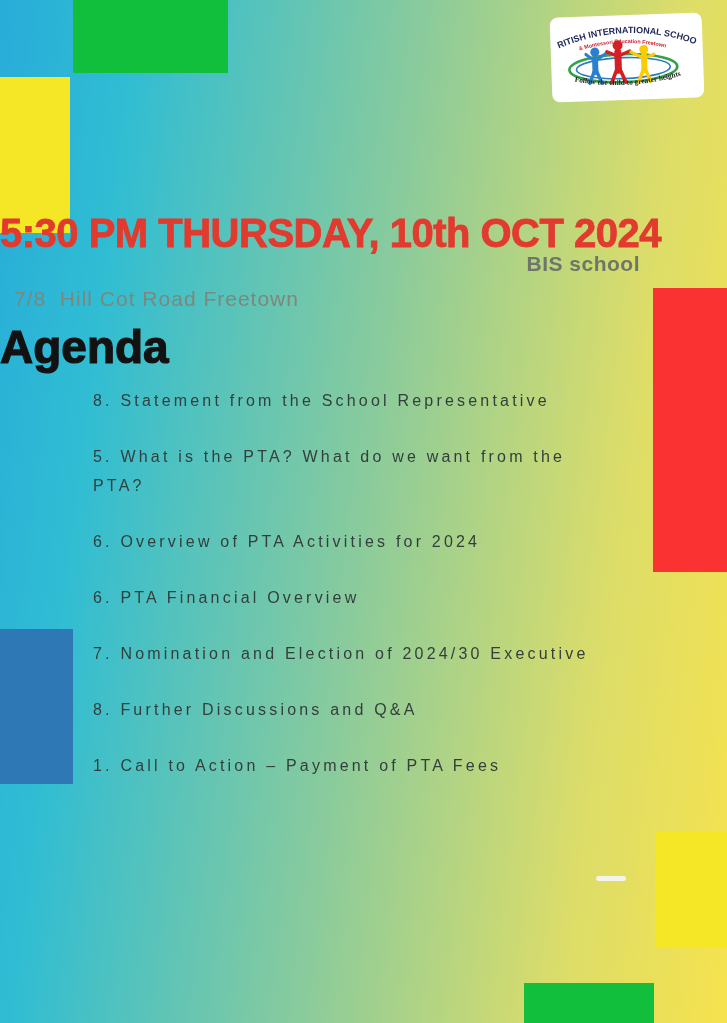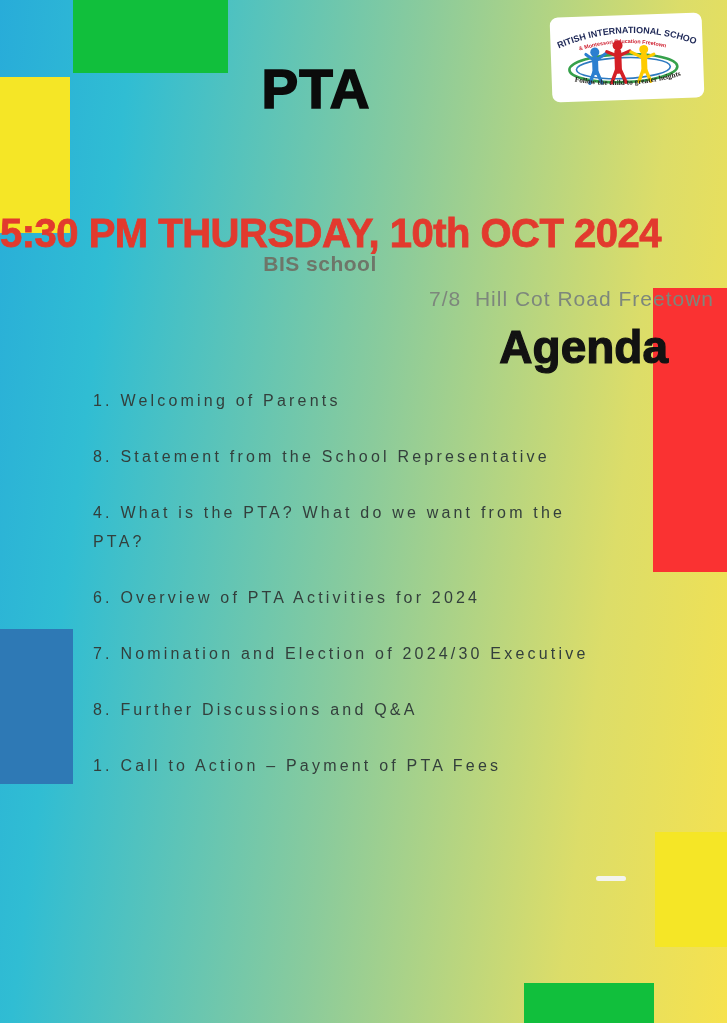--- a/index.html
+++ b/index.html
@@ -44,38 +44,38 @@
     left: 0; top: 211px; width: 727px;
     text-align: left;
     color: var(--date-red, #e23a2e);
     font-size: 40px; font-weight: 800;
     letter-spacing: -0.5px;
     -webkit-text-stroke: 0.8px currentColor;
   }
   .venue {
     position: absolute;
     left: 0; top: 252px; width: 640px;
-    text-align: center;
+    text-align: right;
     color: var(--venue-gray, #6e7669);
     font-size: 21px; font-weight: 700;
     letter-spacing: 0.5px;
   }
   .address {
     position: absolute;
     left: 14px; top: 287px; width: 700px;
-    text-align: right;
+    text-align: left;
     color: var(--address-gray, #7d877c);
     font-size: 21px; font-weight: 400;
     letter-spacing: 1px;
     white-space: pre-wrap;
   }
   .agenda-heading {
     position: absolute;
     left: 0; top: 320px; width: 668px;
-    text-align: right;
+    text-align: left;
     color: #121212;
     font-size: 46px; font-weight: 800;
     -webkit-text-stroke: 1.2px currentColor;
   }
   .agenda-list {
     position: absolute;
     left: 93px; top: 386px; width: 610px;
   }
   .agenda-item {
     color: var(--text-dark, #333f3c);
@@ -148,35 +148,34 @@
       <text font-family="Liberation Sans, sans-serif" font-size="5.4" font-weight="bold" fill="#cf2030">
         <textPath href="#arcSub" startOffset="50%" text-anchor="middle">&amp; Montessori Education Freetown</textPath>
       </text>
       <text font-family="Liberation Serif, serif" font-size="7.4" font-weight="bold" fill="#26231f">
         <textPath href="#arcBottom" startOffset="50%" text-anchor="middle">Follow the child to greater heights</textPath>
       </text>
     </svg>
   </div>
 
   <div class="title">
-    <div>PTA</div>
   </div>
 
   <div class="datetime">5:30 PM THURSDAY, 10th OCT 2024</div>
   <div class="venue">BIS school</div>
   <div class="address">7/8  Hill Cot Road Freetown</div>
 
   <div class="agenda-heading">Agenda</div>
 
   <div class="agenda-list">
-    <div class="agenda-item">1. Welcoming of Parents</div>
     <div class="agenda-item">8. Statement from the School Representative</div>
-    <div class="agenda-item">4. What is the PTA? What do we want from the
+    <div class="agenda-item">5. What is the PTA? What do we want from the
 PTA?</div>
     <div class="agenda-item">6. Overview of PTA Activities for 2024</div>
+    <div class="agenda-item">6. PTA Financial Overview</div>
     <div class="agenda-item">7. Nomination and Election of 2024/30 Executive</div>
     <div class="agenda-item">8. Further Discussions and Q&amp;A</div>
     <div class="agenda-item">1. Call to Action – Payment of PTA Fees</div>
   </div>
 
   <div class="dash"></div>
 
 </div>
 
 </body></html>

